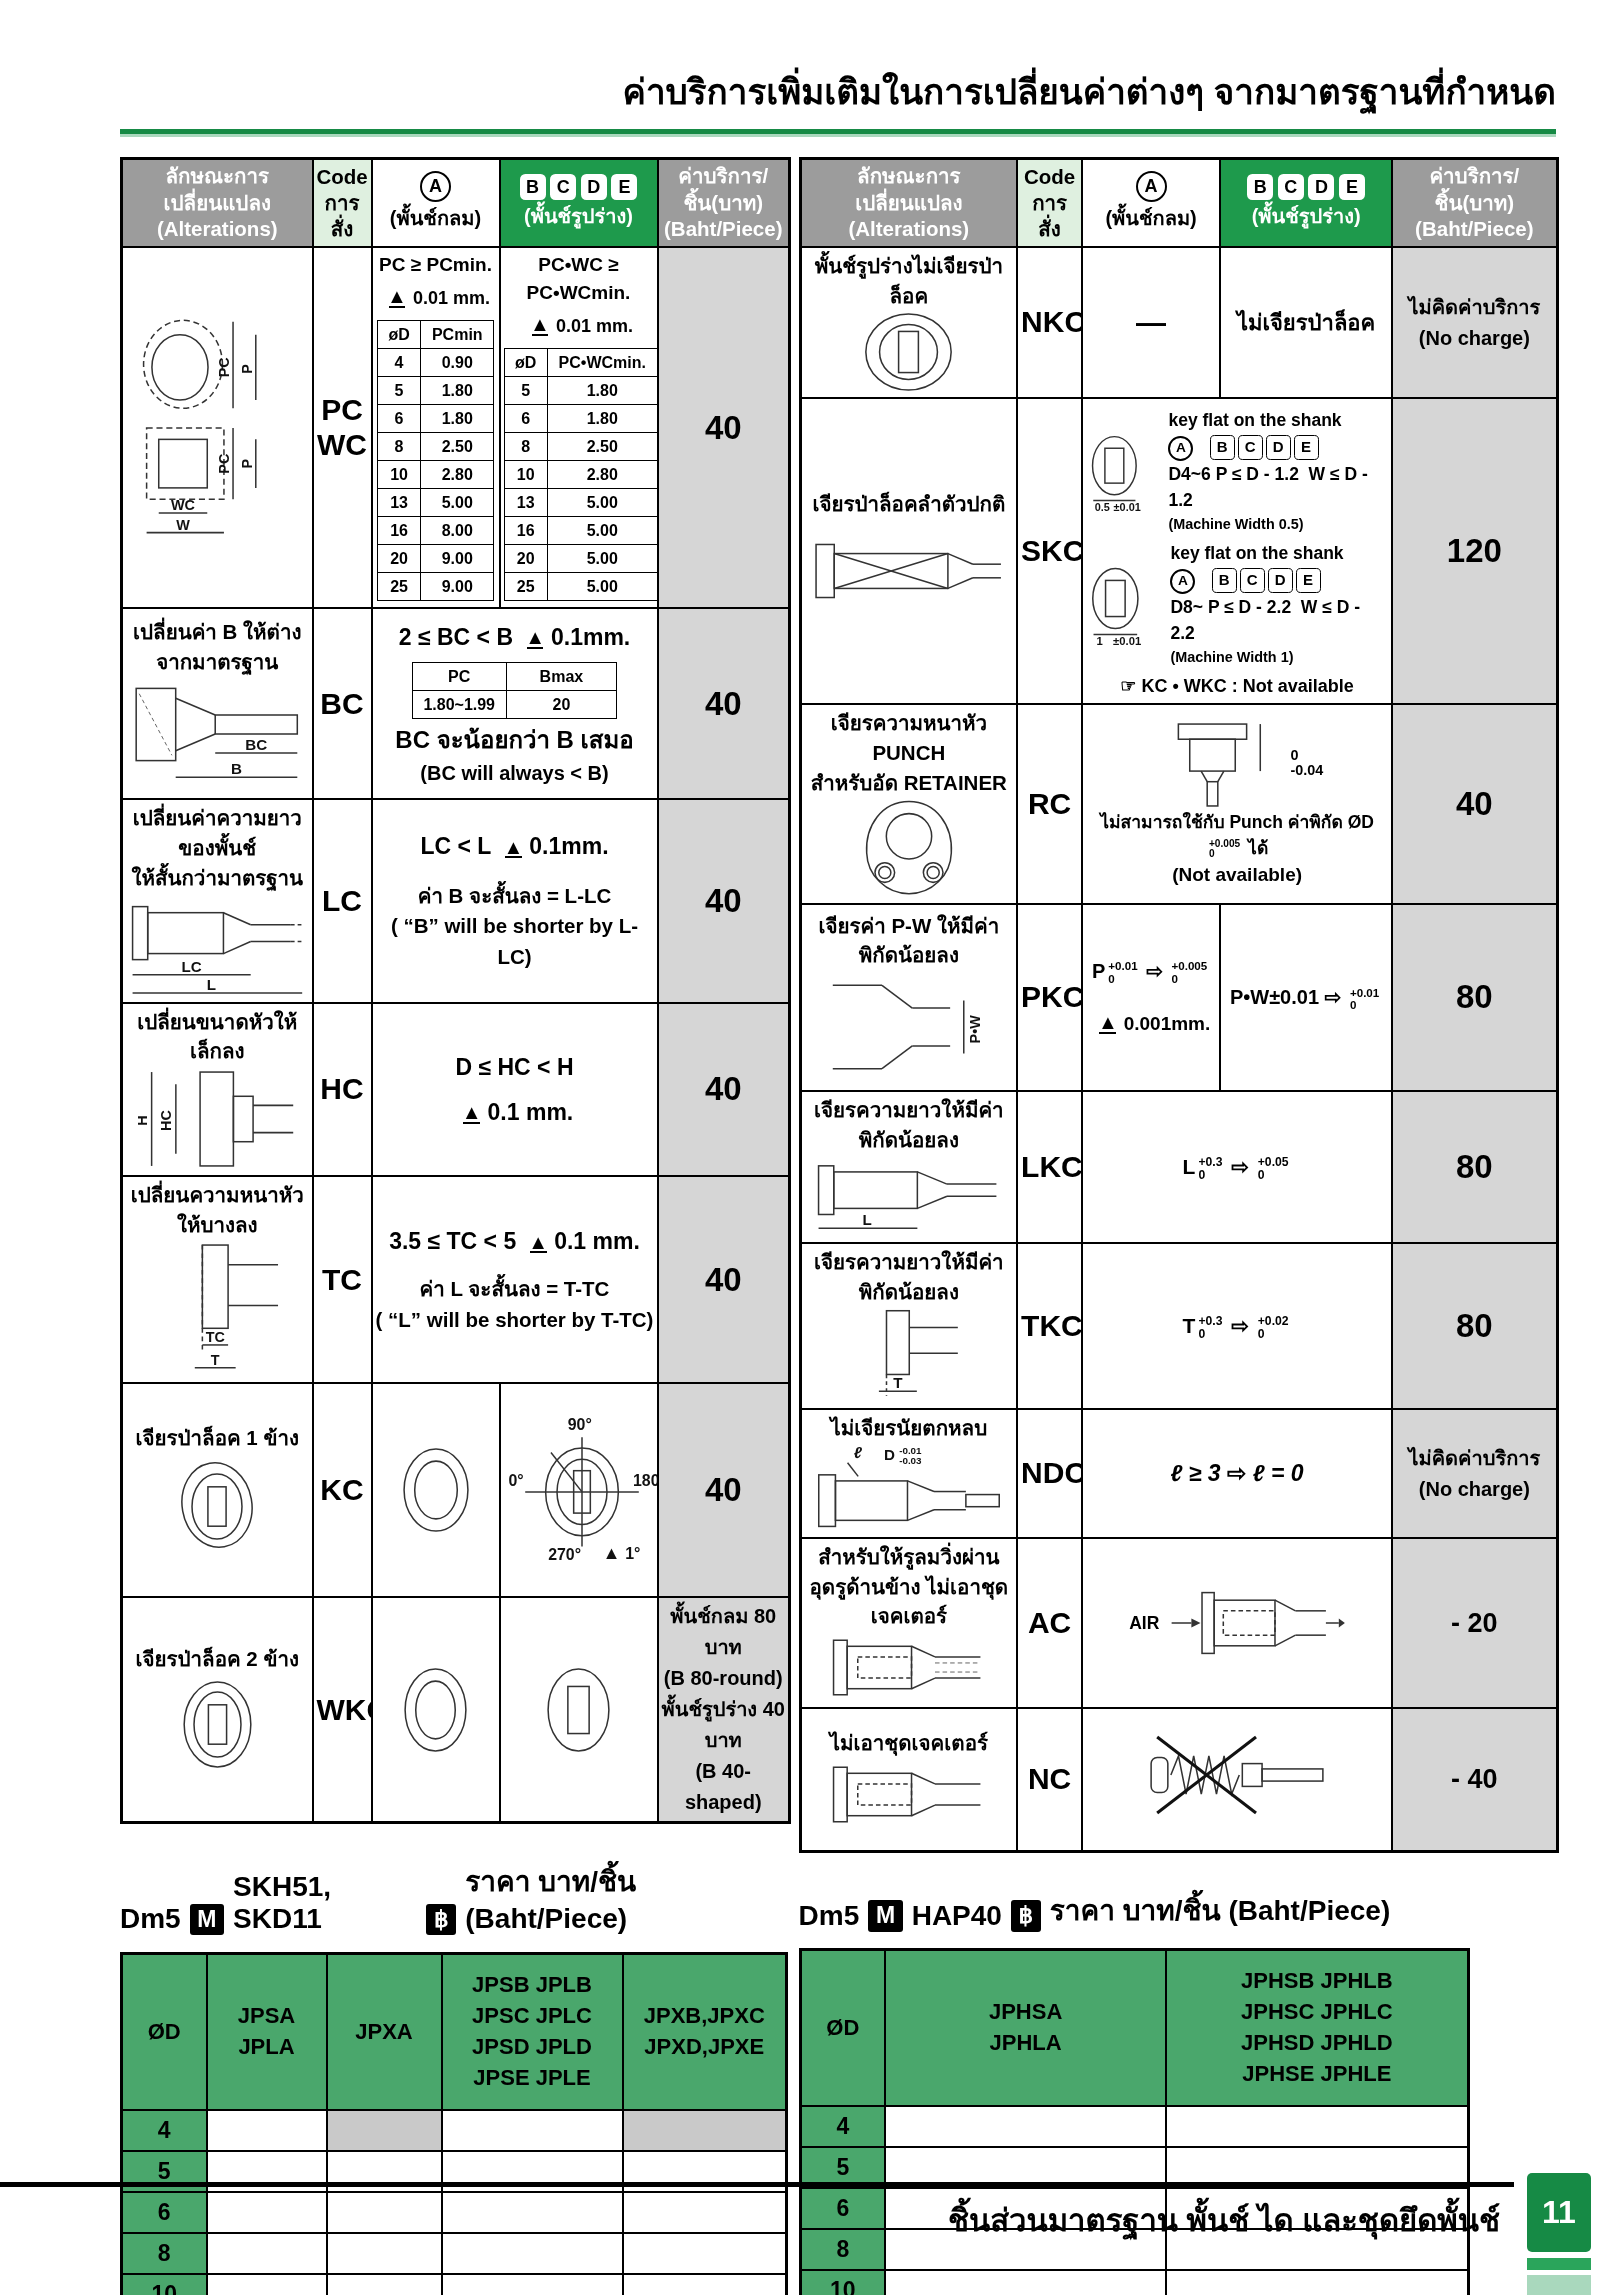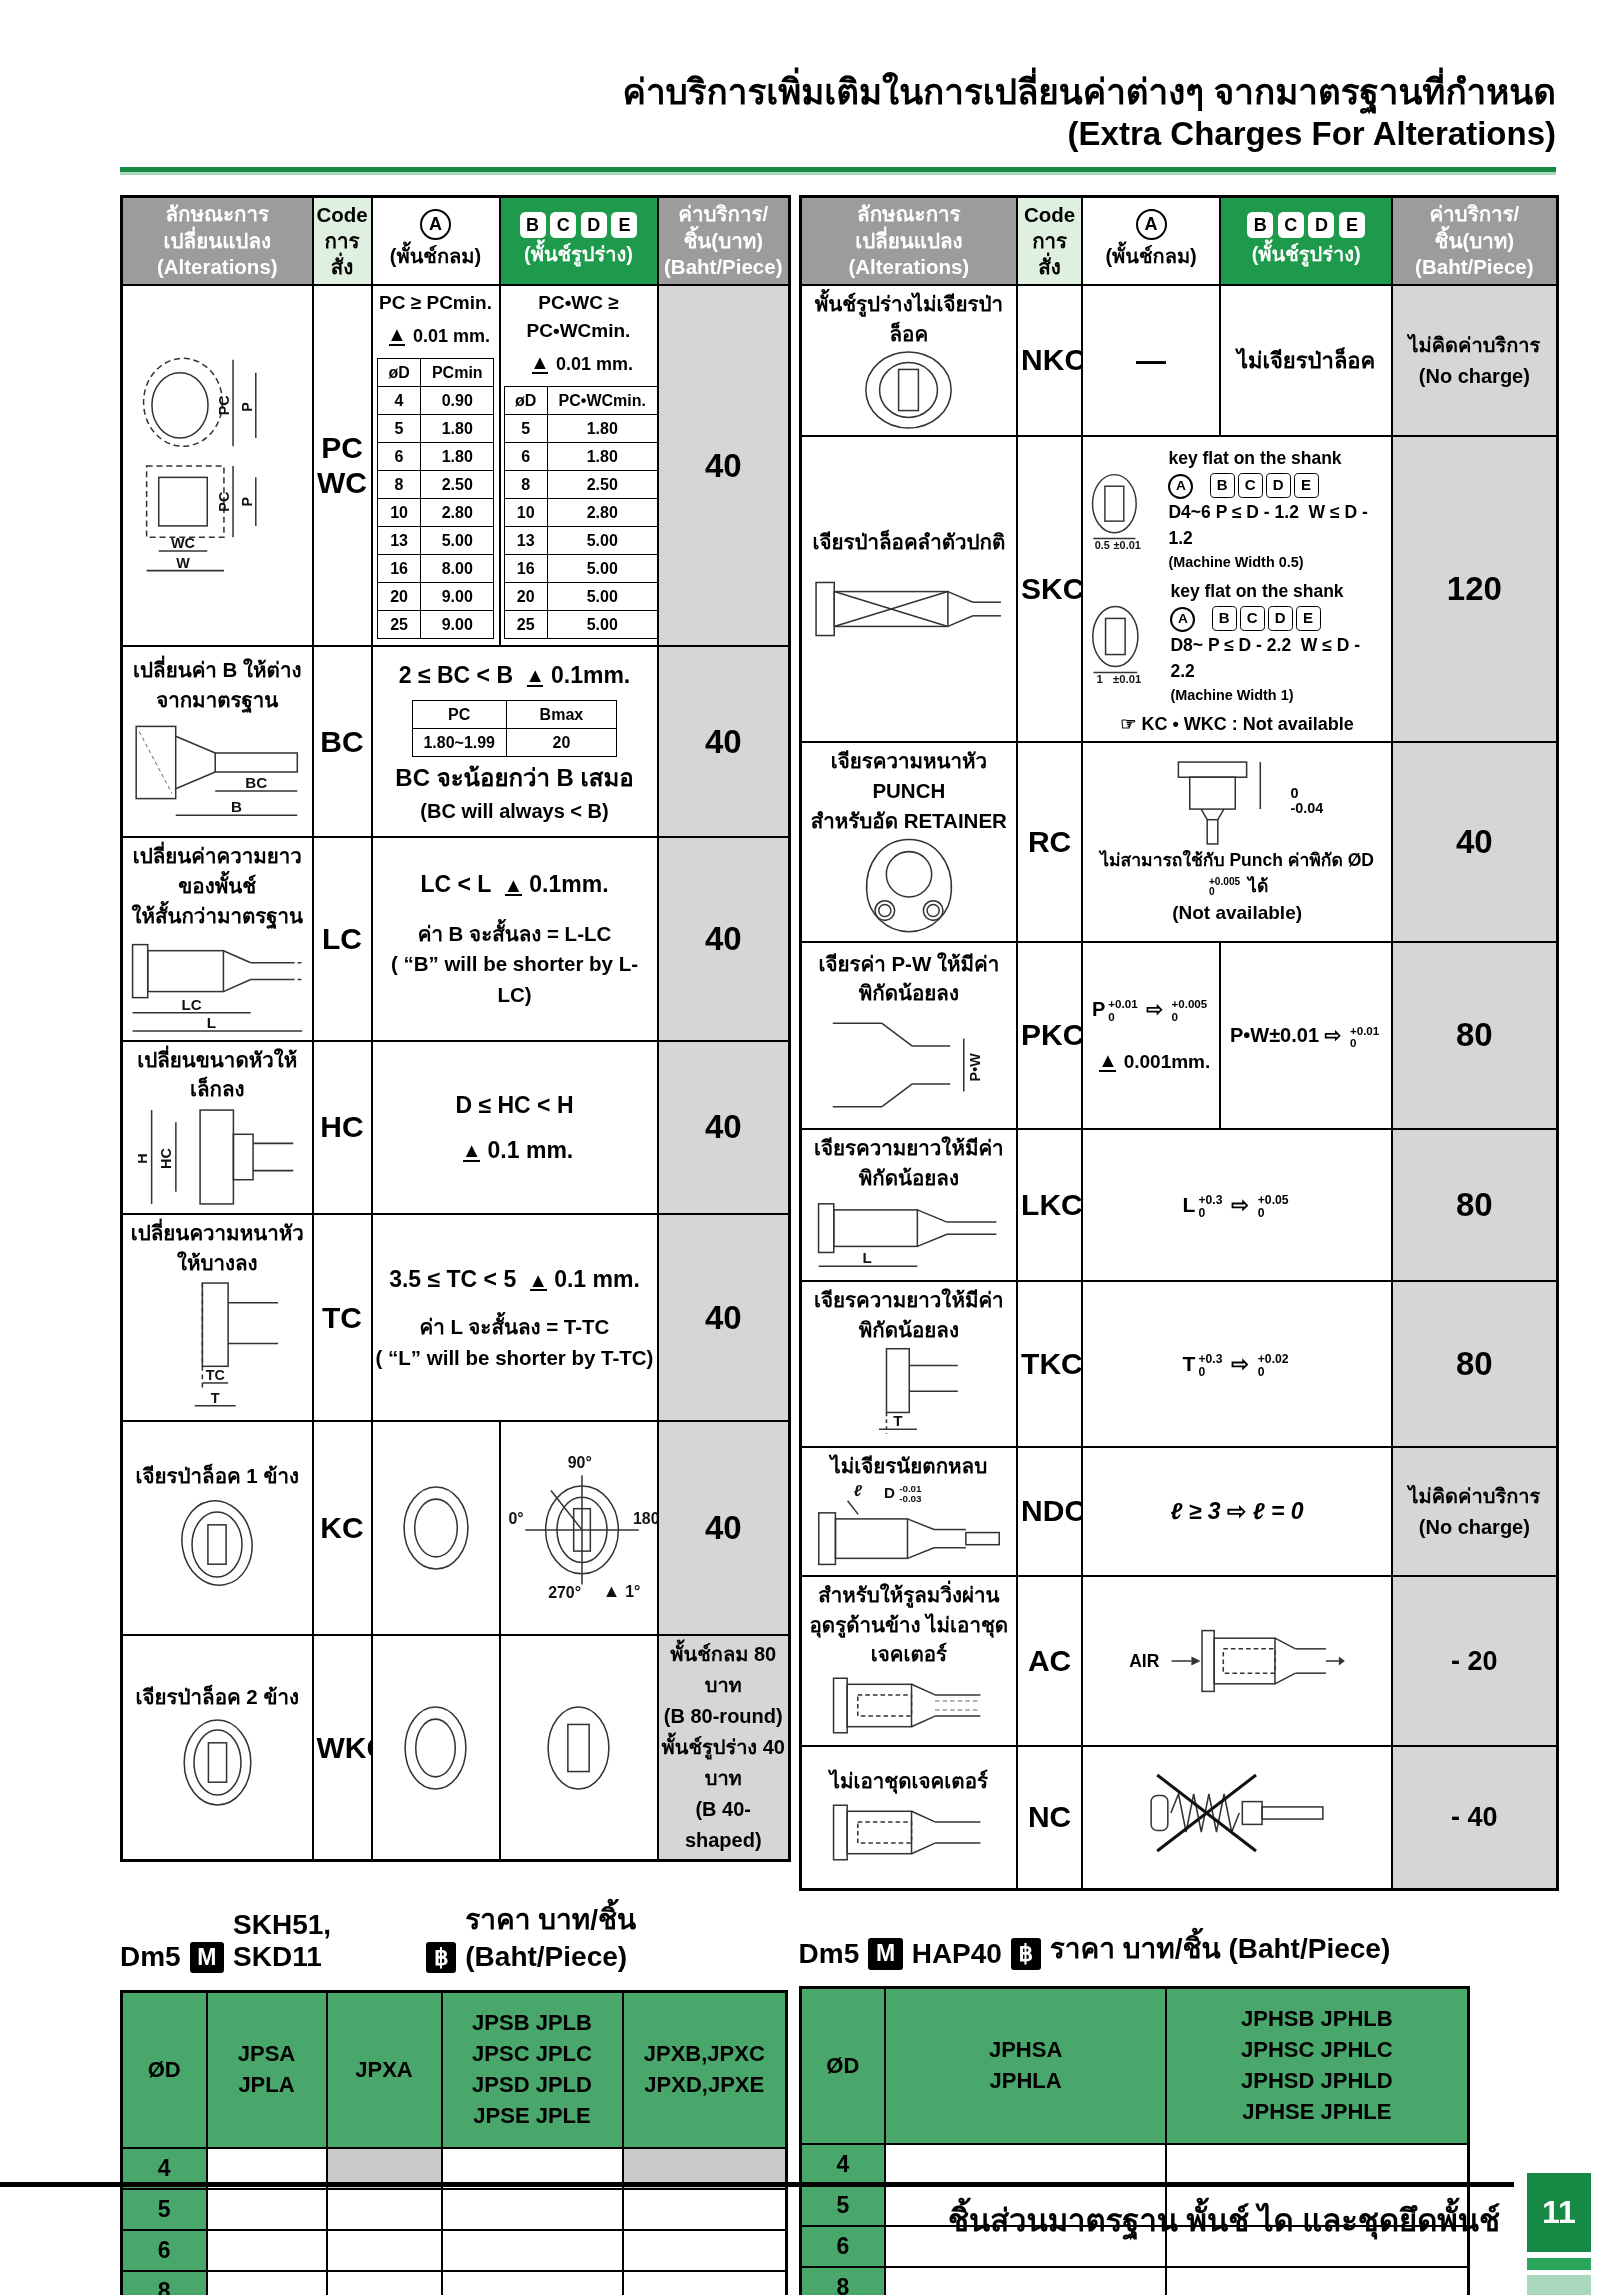--- a/index.html
+++ b/index.html
@@ -57,33 +57,32 @@
   .pl tbody tr:nth-child(1) td:nth-child(3),
   .pl tbody tr:nth-child(1) td:nth-child(5),
   .pl tbody tr:nth-child(7) td:nth-child(5),
   .pl tbody tr:nth-child(8) td:nth-child(5),
   .pl tbody tr:nth-child(9) td:nth-child(5){background:#c9c9c9;}
 
   
   .footer{position:absolute;left:0;bottom:50px;width:1614px;}
   .footline{border-top:5.3px solid #000;width:1514px;}
   .foottext{text-align:right;font-size:31px;font-weight:bold;padding:7.6px 114px 0 0;}
-  .pagetab{position:absolute;right:23px;top:-9px;width:64px;height:79px;background:#168a45;color:#fff;font-size:32px;font-weight:bold;display:flex;align-items:center;justify-content:center;border-radius:0;}
+  .pagetab{position:absolute;right:23px;top:-9px;width:64px;height:79px;background:#168a45;color:#fff;font-size:32px;font-weight:bold;display:flex;align-items:center;justify-content:center;border-radius:5px;}
   .stripe1{position:absolute;right:23px;top:76px;width:64px;height:12px;background:#2aa55b;}
   .stripe2{position:absolute;right:23px;top:93px;width:64px;height:20px;background:#a9d8bd;}
 </style>
 </head>
 <body>
 
 <div class="page">
 <div class="content">
 
   <div class="titleblock">
     <div class="t1">ค่าบริการเพิ่มเติมในการเปลี่ยนค่าต่างๆ จากมาตรฐานที่กำหนด</div>
-    <div class="t2">(Extra Charges For Alterations)</div>
   </div>
   <div class="rule"></div>
 
   <div class="cols">
 
   <div class="leftcol">
   <table class="alt">
     <colgroup>
               <col style="width:191px">
               <col style="width:59px">

